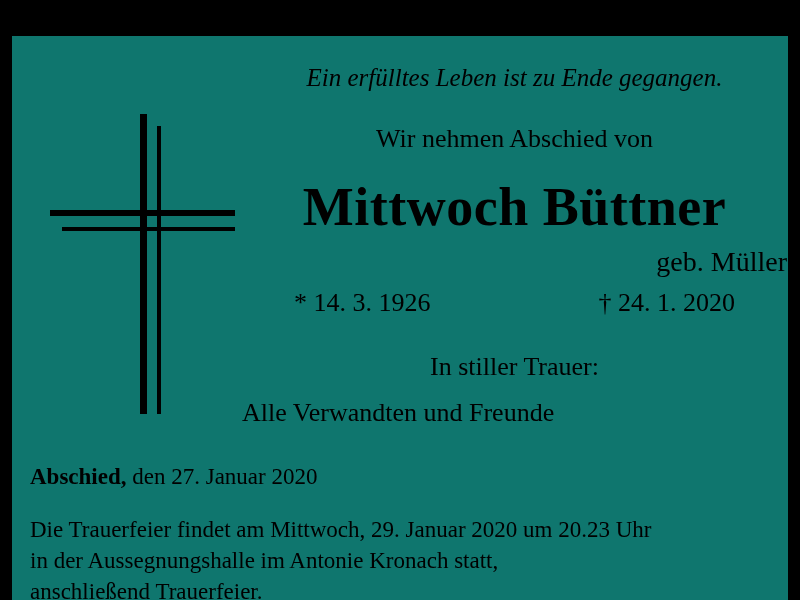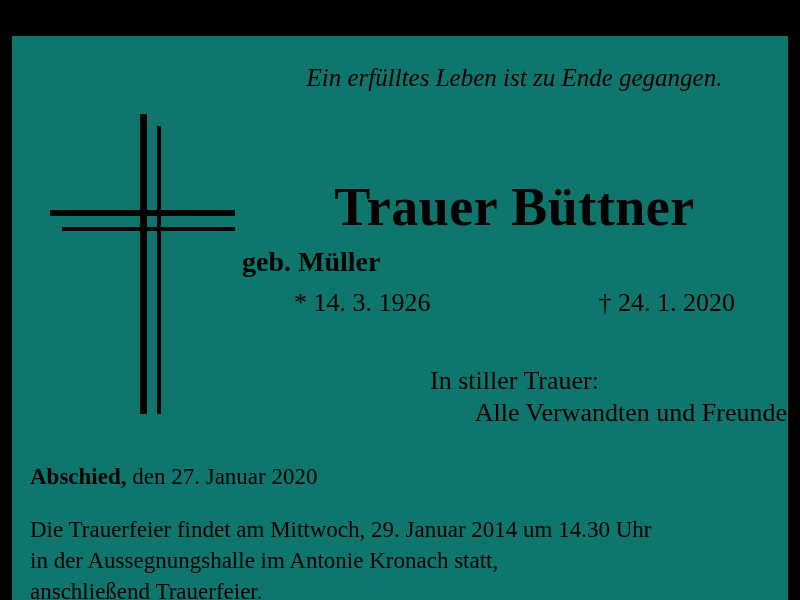--- a/index.html
+++ b/index.html
@@ -105,55 +105,55 @@
     font-weight: bold;
     letter-spacing: 0.5px;
     color: #000000;
     white-space: nowrap;
   }
   .maiden-name {
     position: absolute;
     left: 230px;
     top: 210px;
     width: 545px;
-    text-align: left;
+    text-align: right;
     font-size: 28px;
-    font-weight: bold;
+    font-weight: normal;
     color: #000000;
   }
   .dates-row {
     position: absolute;
     left: 230px;
     top: 252px;
     width: 545px;
     display: flex;
     justify-content: center;
     align-items: baseline;
     font-size: 26px;
     color: #000000;
     gap: 48px;
   }
   .date-birth { padding-right: 60px; }
   .date-death { padding-left: 60px; }
 
   .mourning-label {
     position: absolute;
     left: 230px;
-    top: 330px;
+    top: 316px;
     width: 545px;
     text-align: center;
     font-size: 26px;
     color: #000000;
   }
   .mourners {
     position: absolute;
     left: 230px;
     top: 362px;
     width: 545px;
-    text-align: right;
+    text-align: left;
     font-size: 26px;
     color: #000000;
   }
 
   
   .place-date {
     position: absolute;
     left: 18px;
     top: 428px;
     font-size: 23px;
@@ -180,37 +180,38 @@
 
     <div class="cross-wrap">
       <div class="cross-vertical"></div>
       <div class="cross-vertical-2"></div>
       <div class="cross-horizontal"></div>
       <div class="cross-horizontal-2"></div>
     </div>
 
     <div class="headline">Ein erfülltes Leben ist zu Ende gegangen.</div>
 
-
-    <div class="deceased-name">Trauer Büttner</div>
+    <div class="farewell">Wir nehmen Abschied von</div>
+
+    <div class="deceased-name">Mittwoch Büttner</div>
 
     <div class="maiden-name">geb. Müller</div>
 
     <div class="dates-row">
       <span class="date-birth">* 14. 3. 1926</span>
       <span class="date-death">† 24. 1. 2020</span>
     </div>
 
     <div class="mourning-label">In stiller Trauer:</div>
     <div class="mourners">Alle Verwandten und Freunde</div>
 
     <div class="place-date">
       <b>Abschied,</b><span> den 27. Januar 2020</span>
     </div>
 
     <div class="service-info">
-      <span class="service-line">Die Trauerfeier findet am Mittwoch, 29. Januar 2014 um 14.30 Uhr</span>
+      <span class="service-line">Die Trauerfeier findet am Mittwoch, 29. Januar 2020 um 20.23 Uhr</span>
       <span class="service-line">in der Aussegnungshalle im Antonie Kronach statt,</span>
       <span class="service-line">anschließend Trauerfeier.</span>
     </div>
 
   </div>
 </div>
 
 </body></html>

